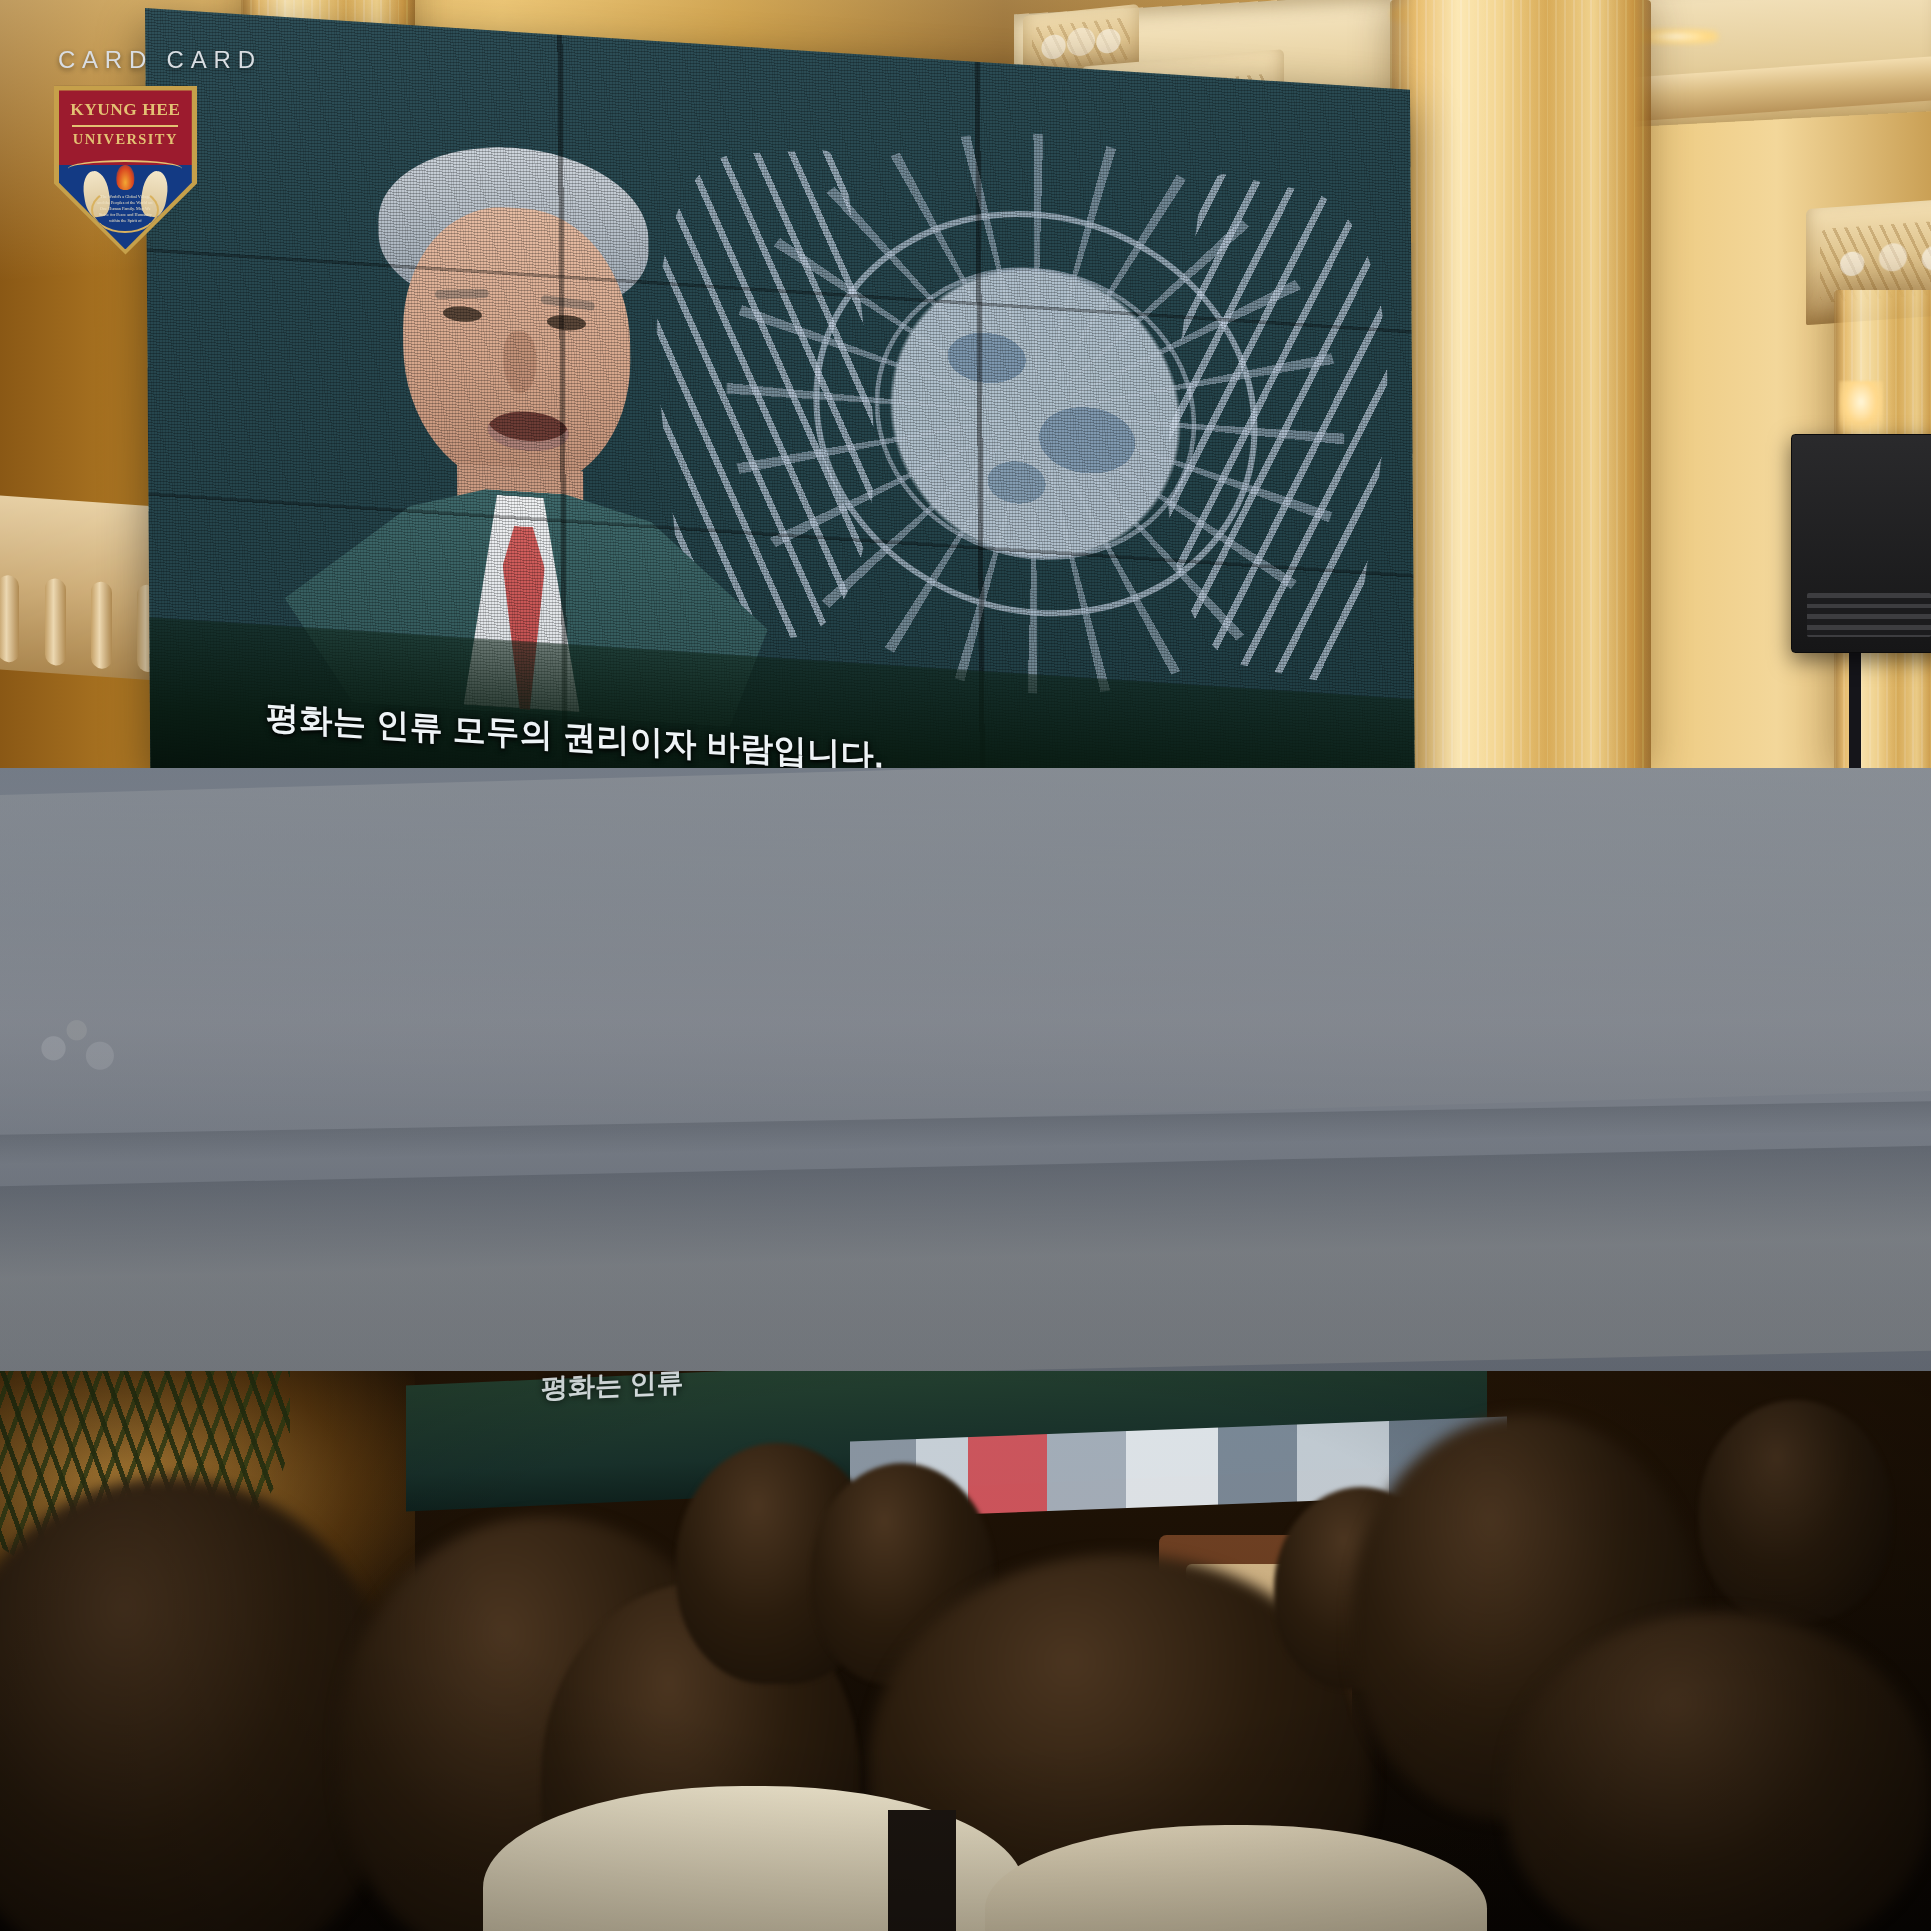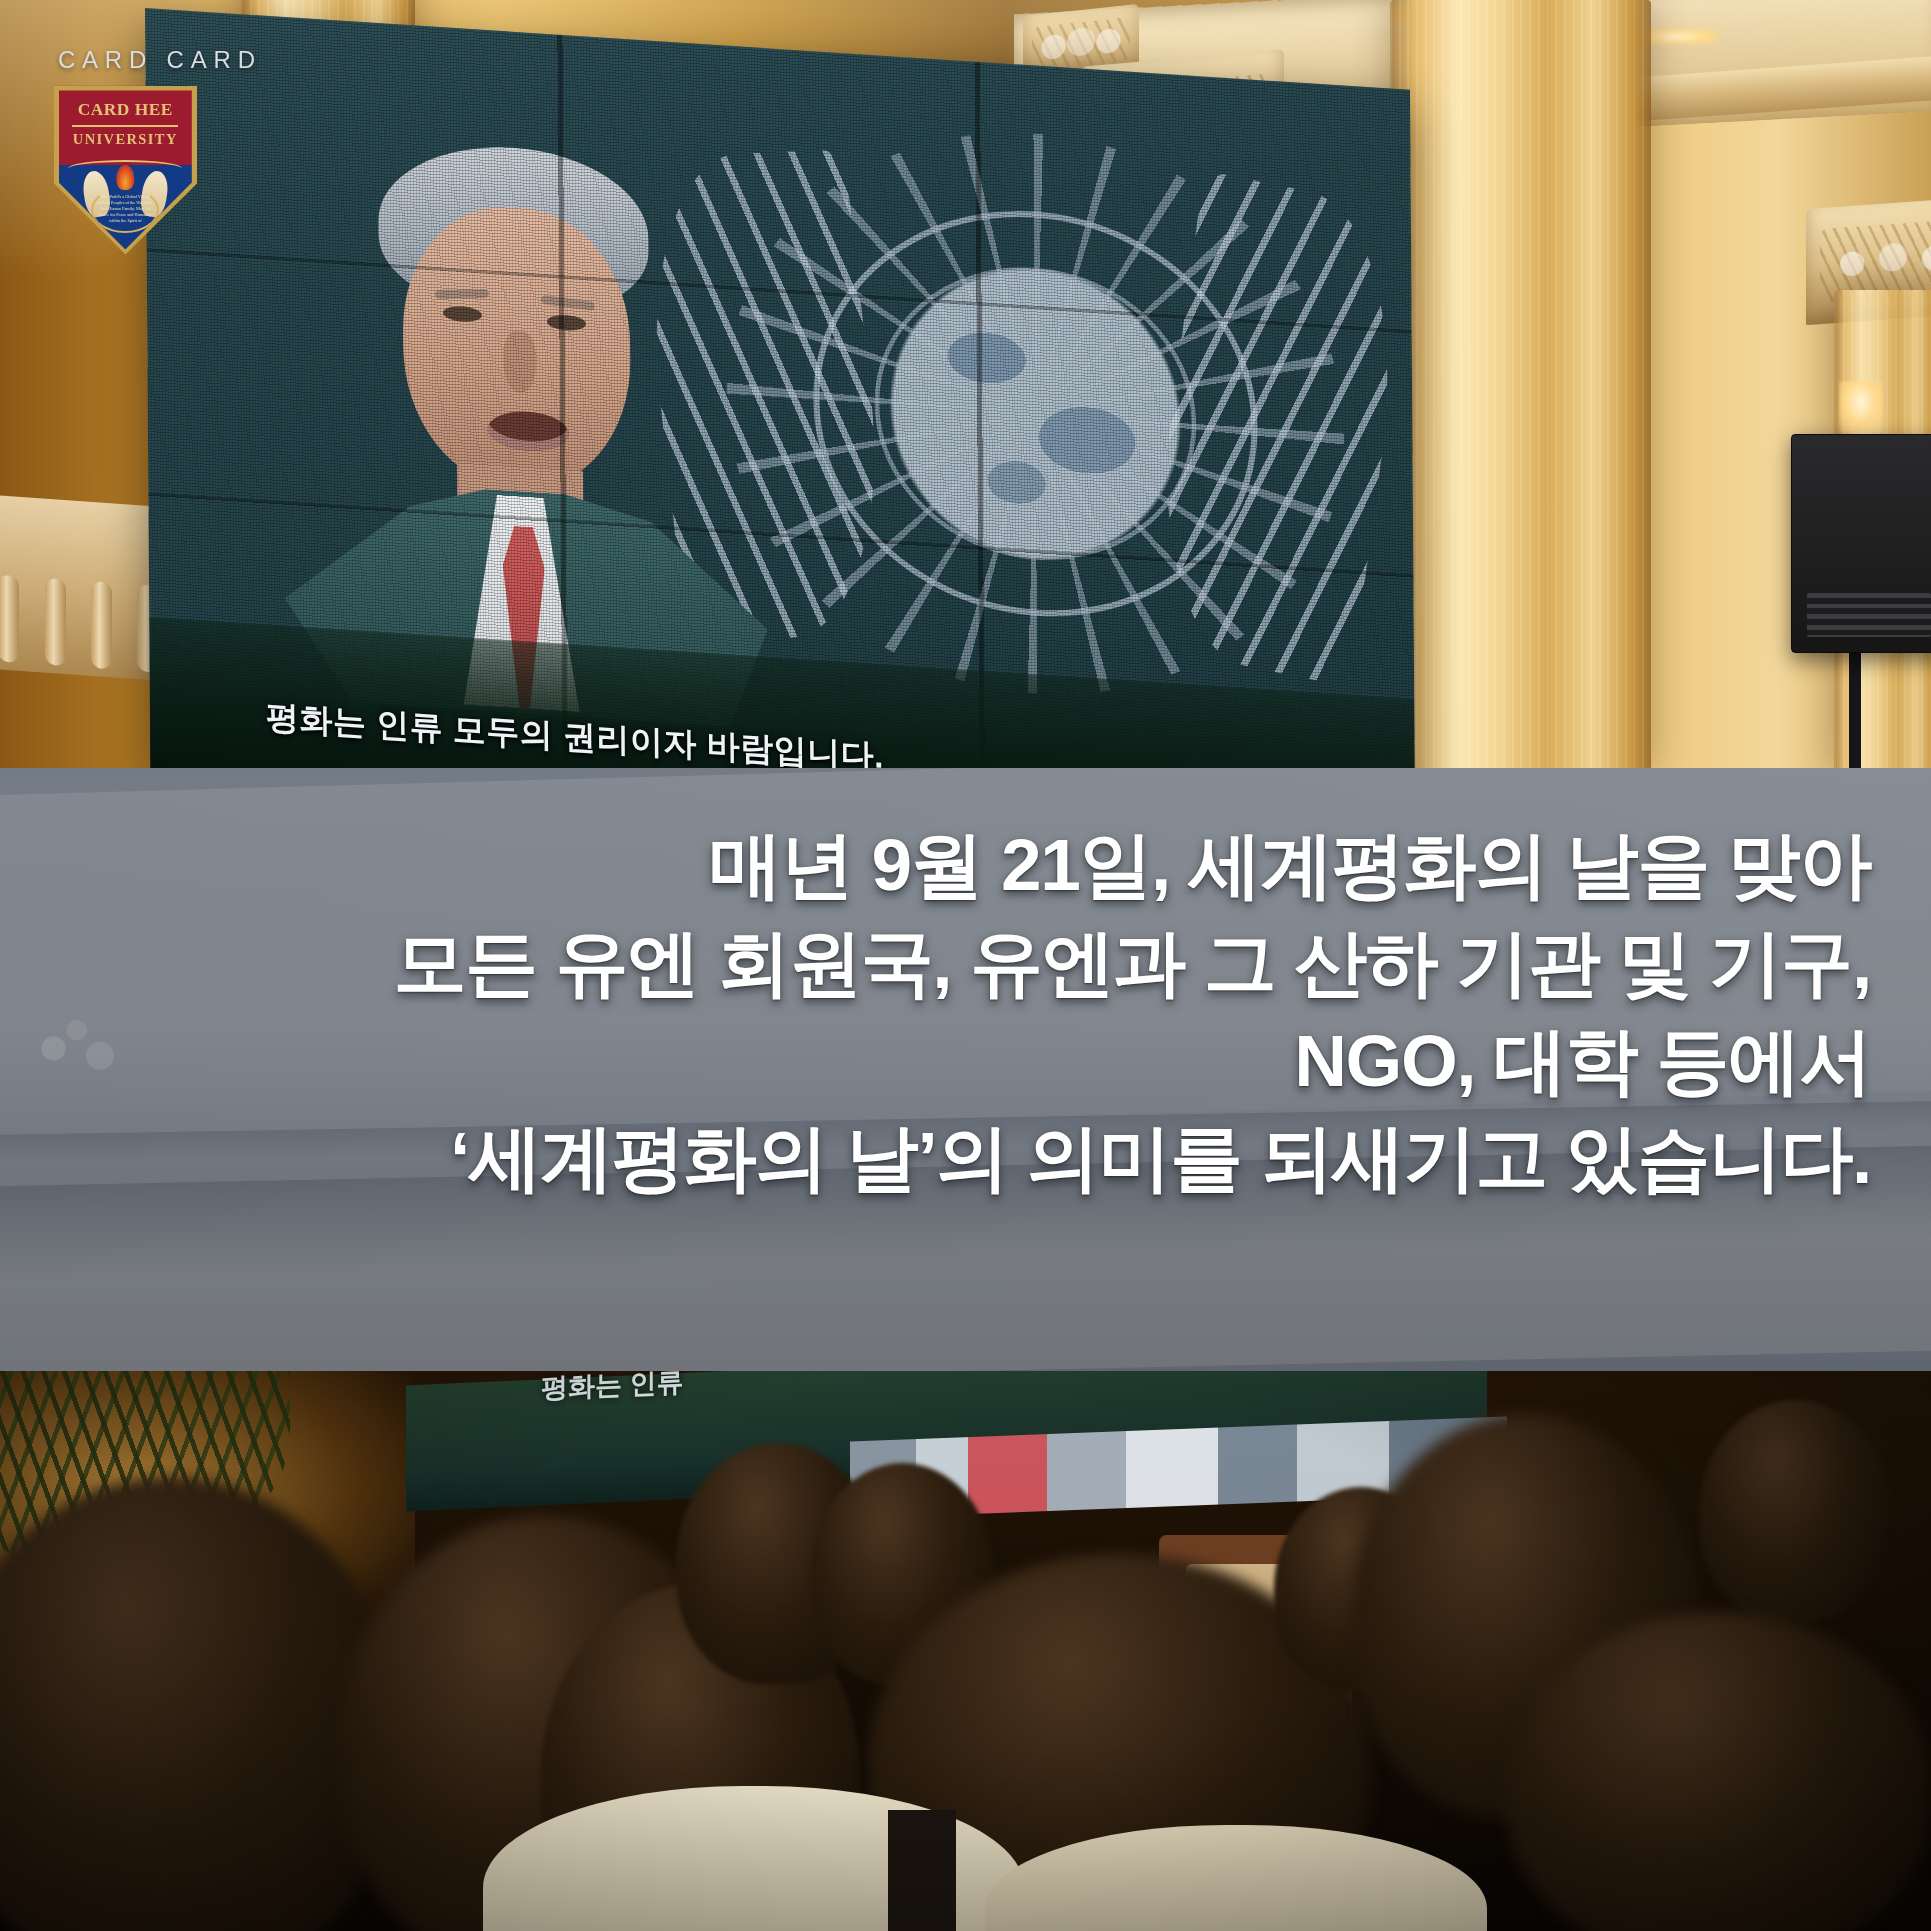--- a/index.html
+++ b/index.html
@@ -501,26 +501,20 @@
       </div>
     </div>
   </div>
 
   <div class="band">
     <div class="band-photo"></div>
     <div class="band-chand"></div>
     <div class="band-railing"></div>
     <div class="band-tint"></div>
 
-    <div class="band-text">
-      <span class="ln">매년 9월 21일, 세계평화의 날을 맞아</span>
-      <span class="ln">모든 유엔 회원국, 유엔과 그 산하 기관 및 기구,</span>
-      <span class="ln">NGO, 대학 등에서</span>
-      <span class="ln">‘세계평화의 날’의 의미를 되새기고 있습니다.</span>
-    </div>
   </div>
 
   <div class="photo-bot">
     <div class="wall-warm"></div>
     <div class="bot-screen"></div>
     <div class="bot-screen-sub">평화는 인류</div>
     <div class="bot-strip"></div>
     <div class="palm"></div>
 
     <div class="chair"></div>
@@ -541,21 +535,21 @@
     <div class="shoulders" style="left:985px;top:454px;width:502px;height:174px;background:linear-gradient(180deg,#e8dcc0,#bfb396);"></div>
     <div class="shoulders" style="left:888px;top:439px;width:68px;height:193px;background:#1b1510;border-radius:0;"></div>
 
     <div class="bot-vig"></div>
   </div>
 
   <div class="brand">
     <div class="brand-kicker">CARD CARD</div>
     <div class="shield">
       <div class="shield-in">
-        <div class="sh-name">CARD HEE</div>
+        <div class="sh-name">KYUNG HEE</div>
         <div class="sh-rule"></div>
         <div class="sh-univ">UNIVERSITY</div>
         <div class="sh-scroll"></div>
         <div class="sh-fig l"></div>
         <div class="sh-fig r"></div>
         <div class="sh-torch"></div>
         <div class="sh-laurel"></div>
         <div class="sh-motto">The World's a Global Village and the Peoples of the World are One Human Family. May We Strive for Peace and Humanity within the Spirit of</div>
       </div>
     </div>

